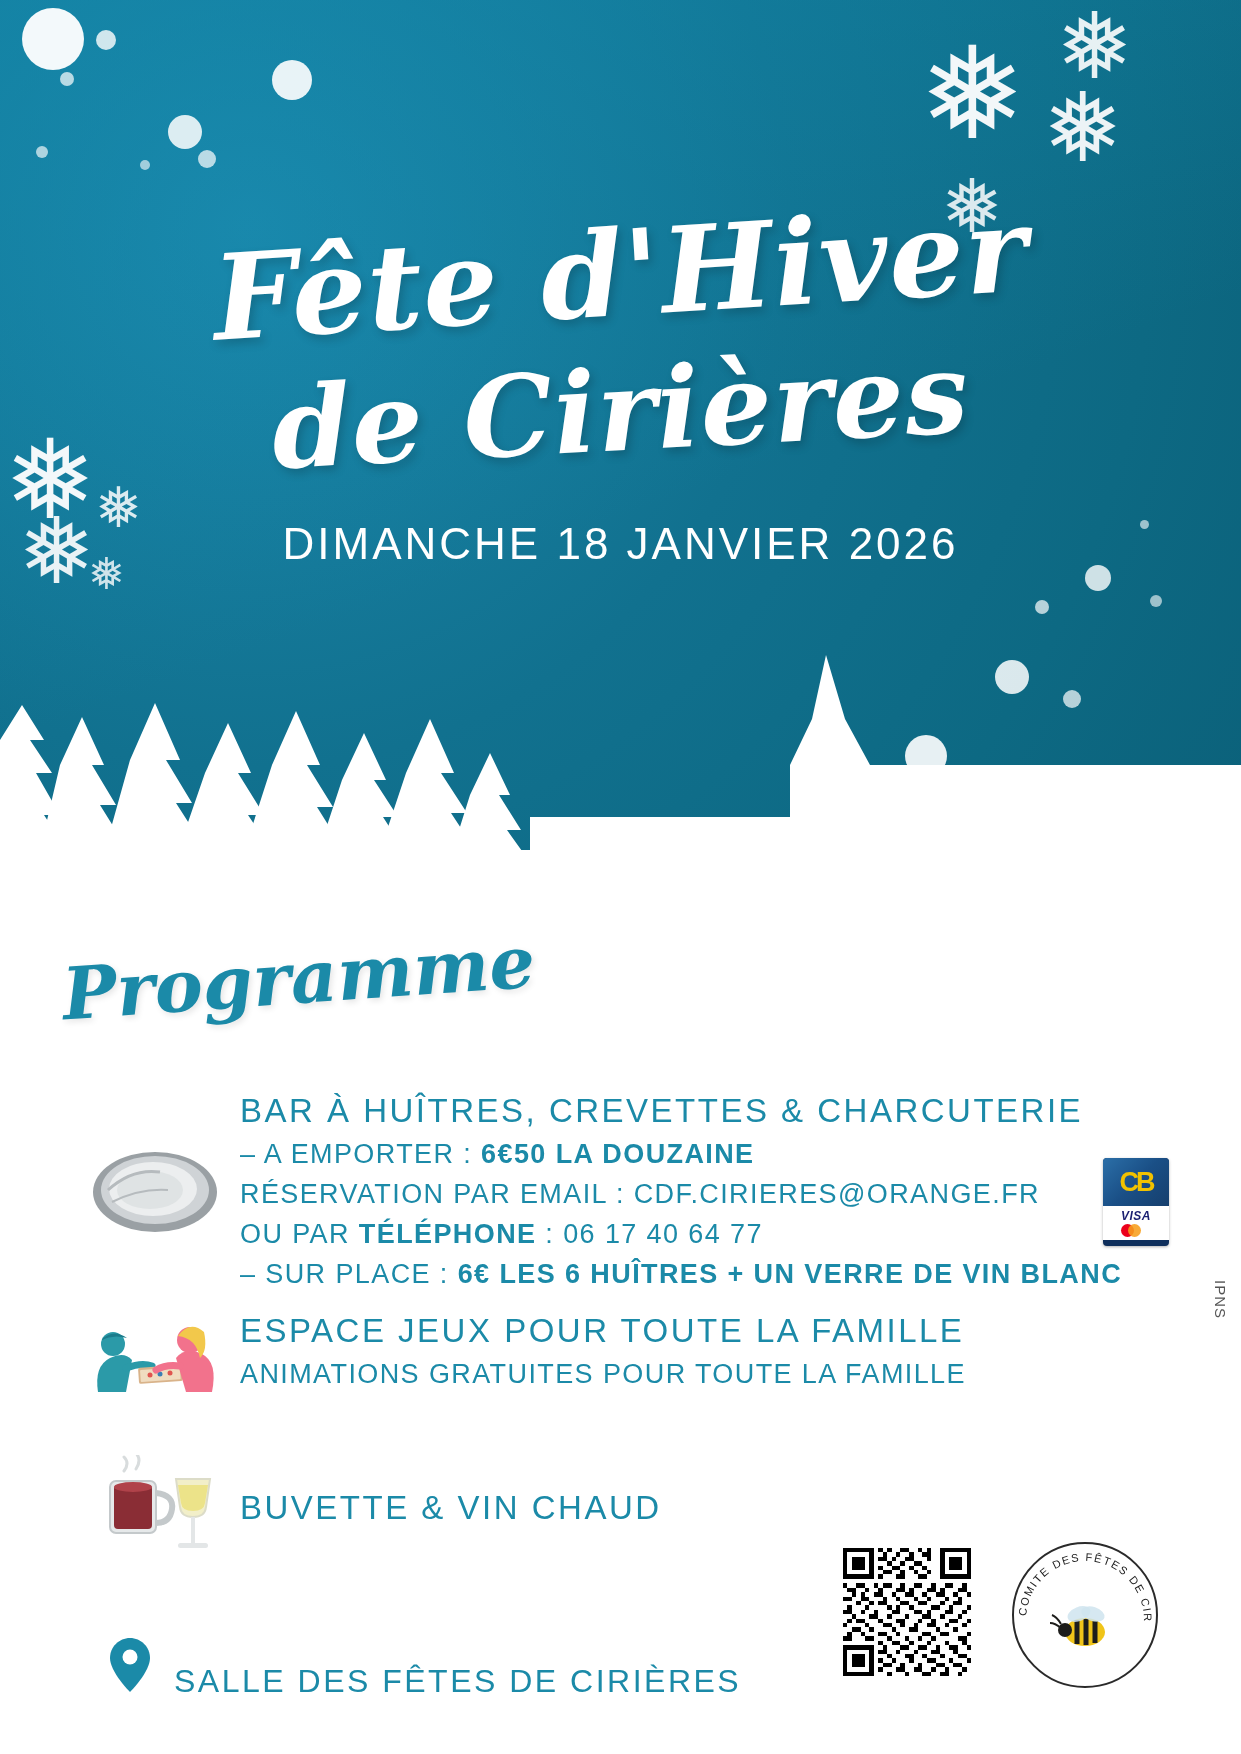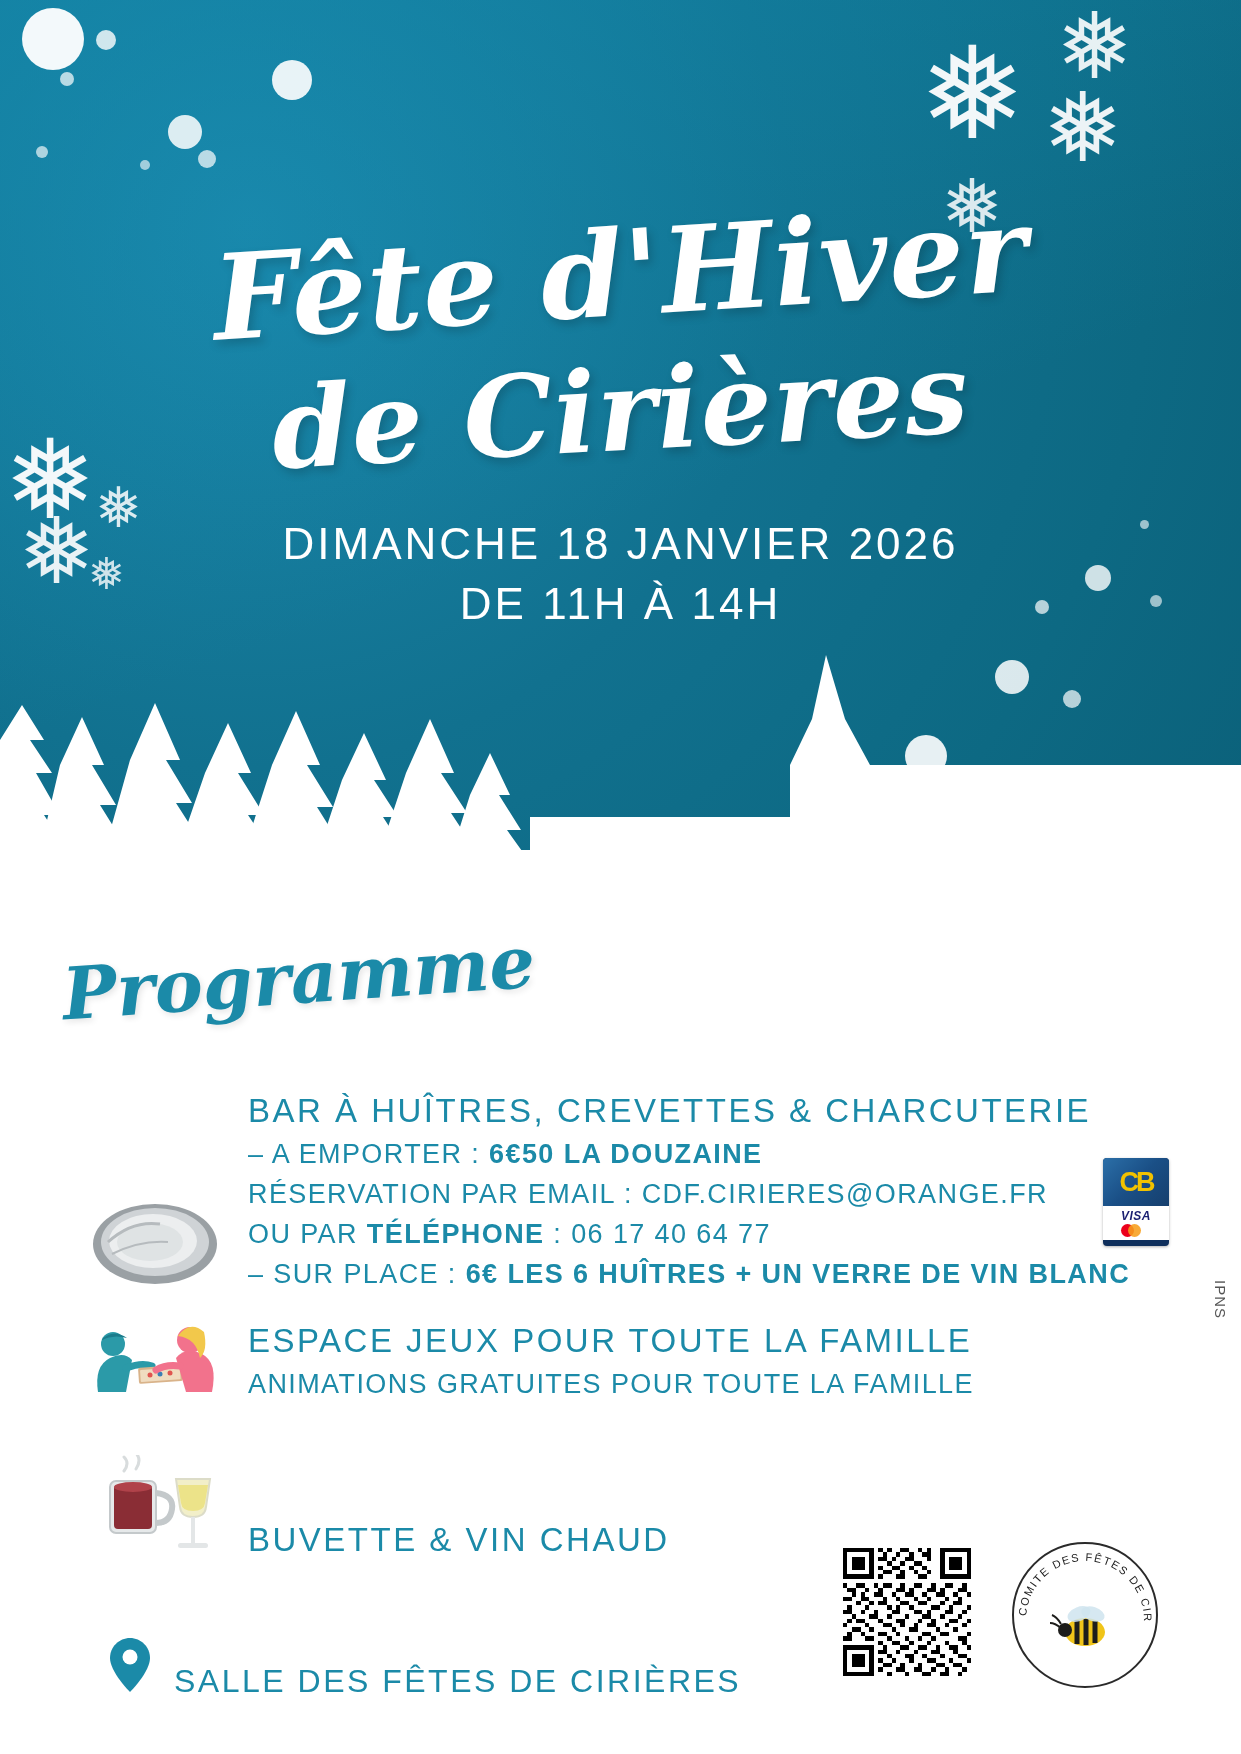--- a/index.html
+++ b/index.html
@@ -117,22 +117,21 @@
     font-size: 72px;
     color: #1b8aa8;
     transform: rotate(-4deg);
     text-shadow: 2px 3px 6px rgba(0,0,0,0.10);
   }
 
   
   .item {
     position: absolute;
     display: flex;
-    align-items: flex-end;
-    gap: 8px;
+    align-items: center;
   }
   .item-icon {
     width: 170px;
     flex: 0 0 170px;
     display: flex;
     align-items: center;
     justify-content: center;
   }
   .item-body { padding-top: 2px; }
   .item-head {
@@ -311,21 +310,20 @@
     </svg>
 
     <div class="title-wrap">
       <div class="script-title line1">Fête d'Hiver</div>
       <div class="script-title line2">de Cirières</div>
       <div class="date-line">
         <span>DIMANCHE</span>
         <span class="bold">18 JANVIER</span>
         <span>2026</span>
       </div>
-      <div class="time-line">DE 11H À 14H</div>
     </div>
   </div>
 
   <div class="programme">Programme</div>
 
   <div class="item item-oysters">
     <div class="item-icon">
       <svg width="130" height="96" viewBox="0 0 130 96">
         <ellipse cx="65" cy="50" rx="62" ry="40" fill="#9aa0a4"></ellipse>
         <ellipse cx="65" cy="48" rx="54" ry="34" fill="#cfd3d6"></ellipse>

